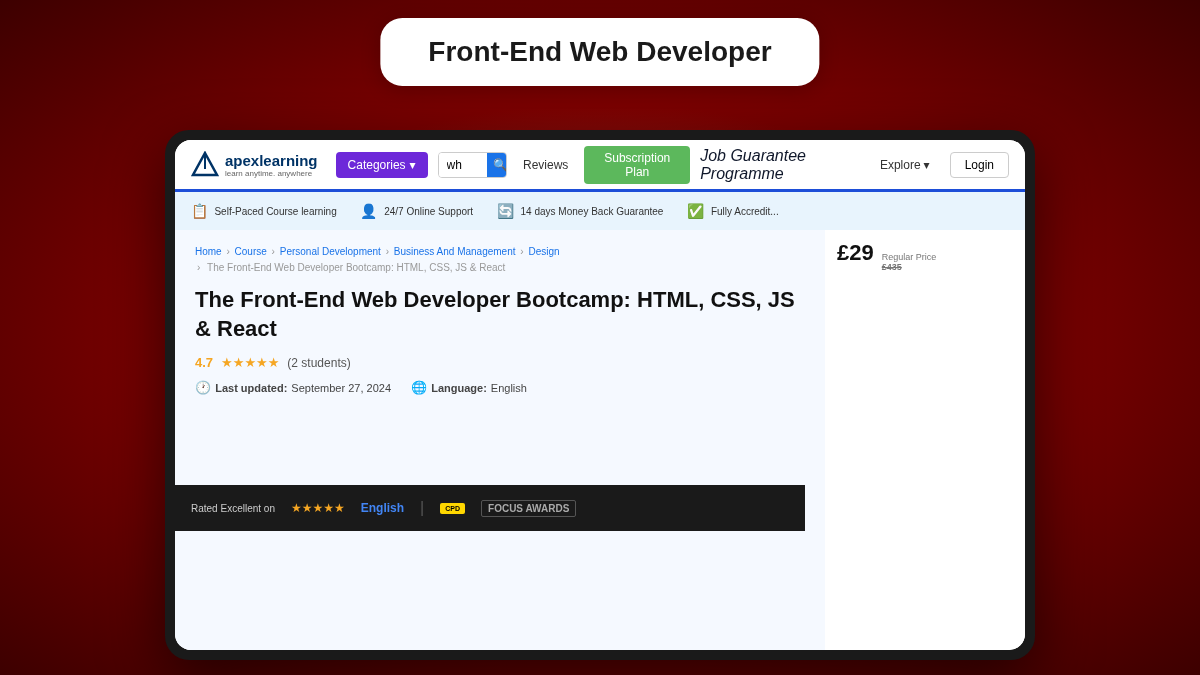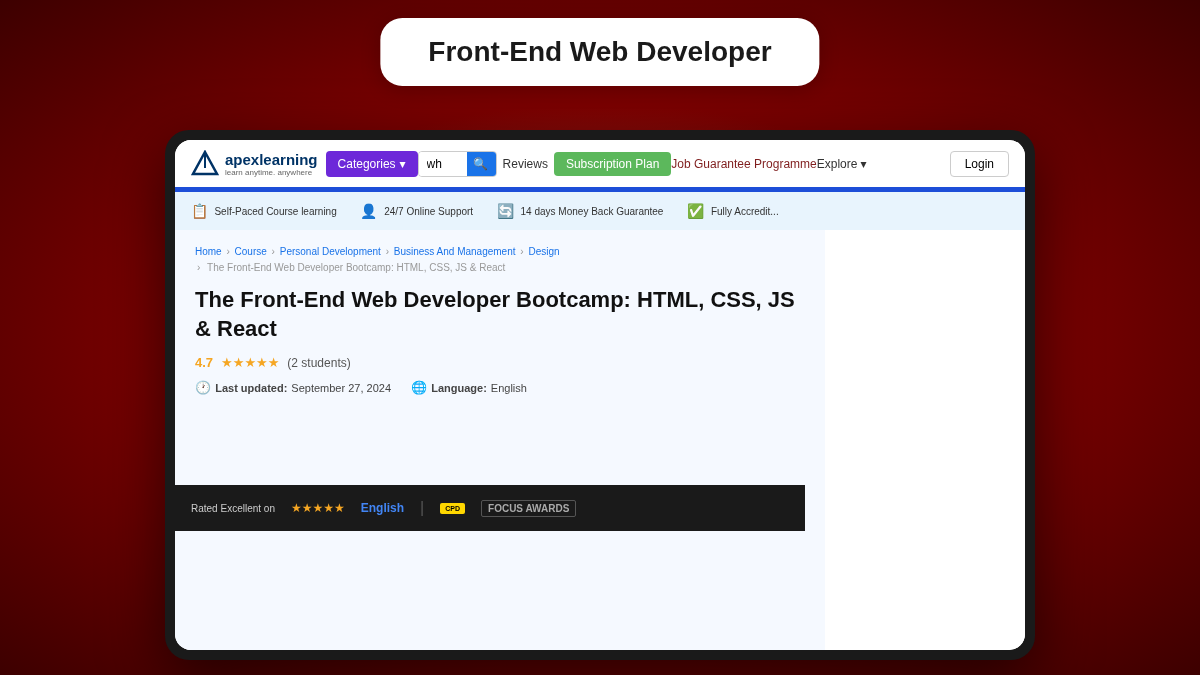--- a/index.html
+++ b/index.html
@@ -55,23 +55,24 @@
       display: flex;
       flex-direction: column;
     }
 
     
     .navbar {
       display: flex;
       align-items: center;
       padding: 0 16px;
       height: 52px;
-      border-bottom: 5px solid #1d4ed8;
+      border-bottom: 3px solid #1d4ed8;
       background: white;
       flex-shrink: 0;
+      gap: 10px;
     }
 
     .logo-area {
       display: flex;
       align-items: center;
       gap: 6px;
       margin-right: 8px;
     }
 
     .logo-icon {
@@ -145,23 +146,24 @@
       background: #5cb85c;
       color: white;
       border-radius: 4px;
       padding: 5px 12px;
       font-size: 12px;
       cursor: pointer;
       border: none;
     }
 
     .nav-job {
-      color: #7f1d1d;
-      font-size: 12px;
-      cursor: pointer;
+      color: #0f172a;
+      font-size: 16px;
+      cursor: pointer;
+      font-style: italic;
     }
 
     .nav-explore {
       font-size: 12px;
       color: #333;
       cursor: pointer;
       display: flex;
       align-items: center;
       gap: 3px;
     }
@@ -508,18 +510,29 @@
           <span class="strip-stars">★★★★★</span>
           <span class="strip-google">English</span>
           <span class="strip-divider">|</span>
           <span class="strip-badge">CPD</span>
           <span class="strip-logo">FOCUS AWARDS</span>
         </div>
 
       </div>
 
       <div class="content-right">
+        <div class="price-area">
+          <div style="display:flex; align-items:baseline; gap:8px;">
+            <span class="price-main">£29</span>
+            <div style="display:flex; flex-direction:column;">
+              <span class="price-regular">Regular Price</span>
+              <span class="price-regular">
+                <span>£435</span>
+              </span>
+            </div>
+          </div>
+        </div>
       </div>
 
     </div>
 
   </div>
 </div>
 
 </body></html>

